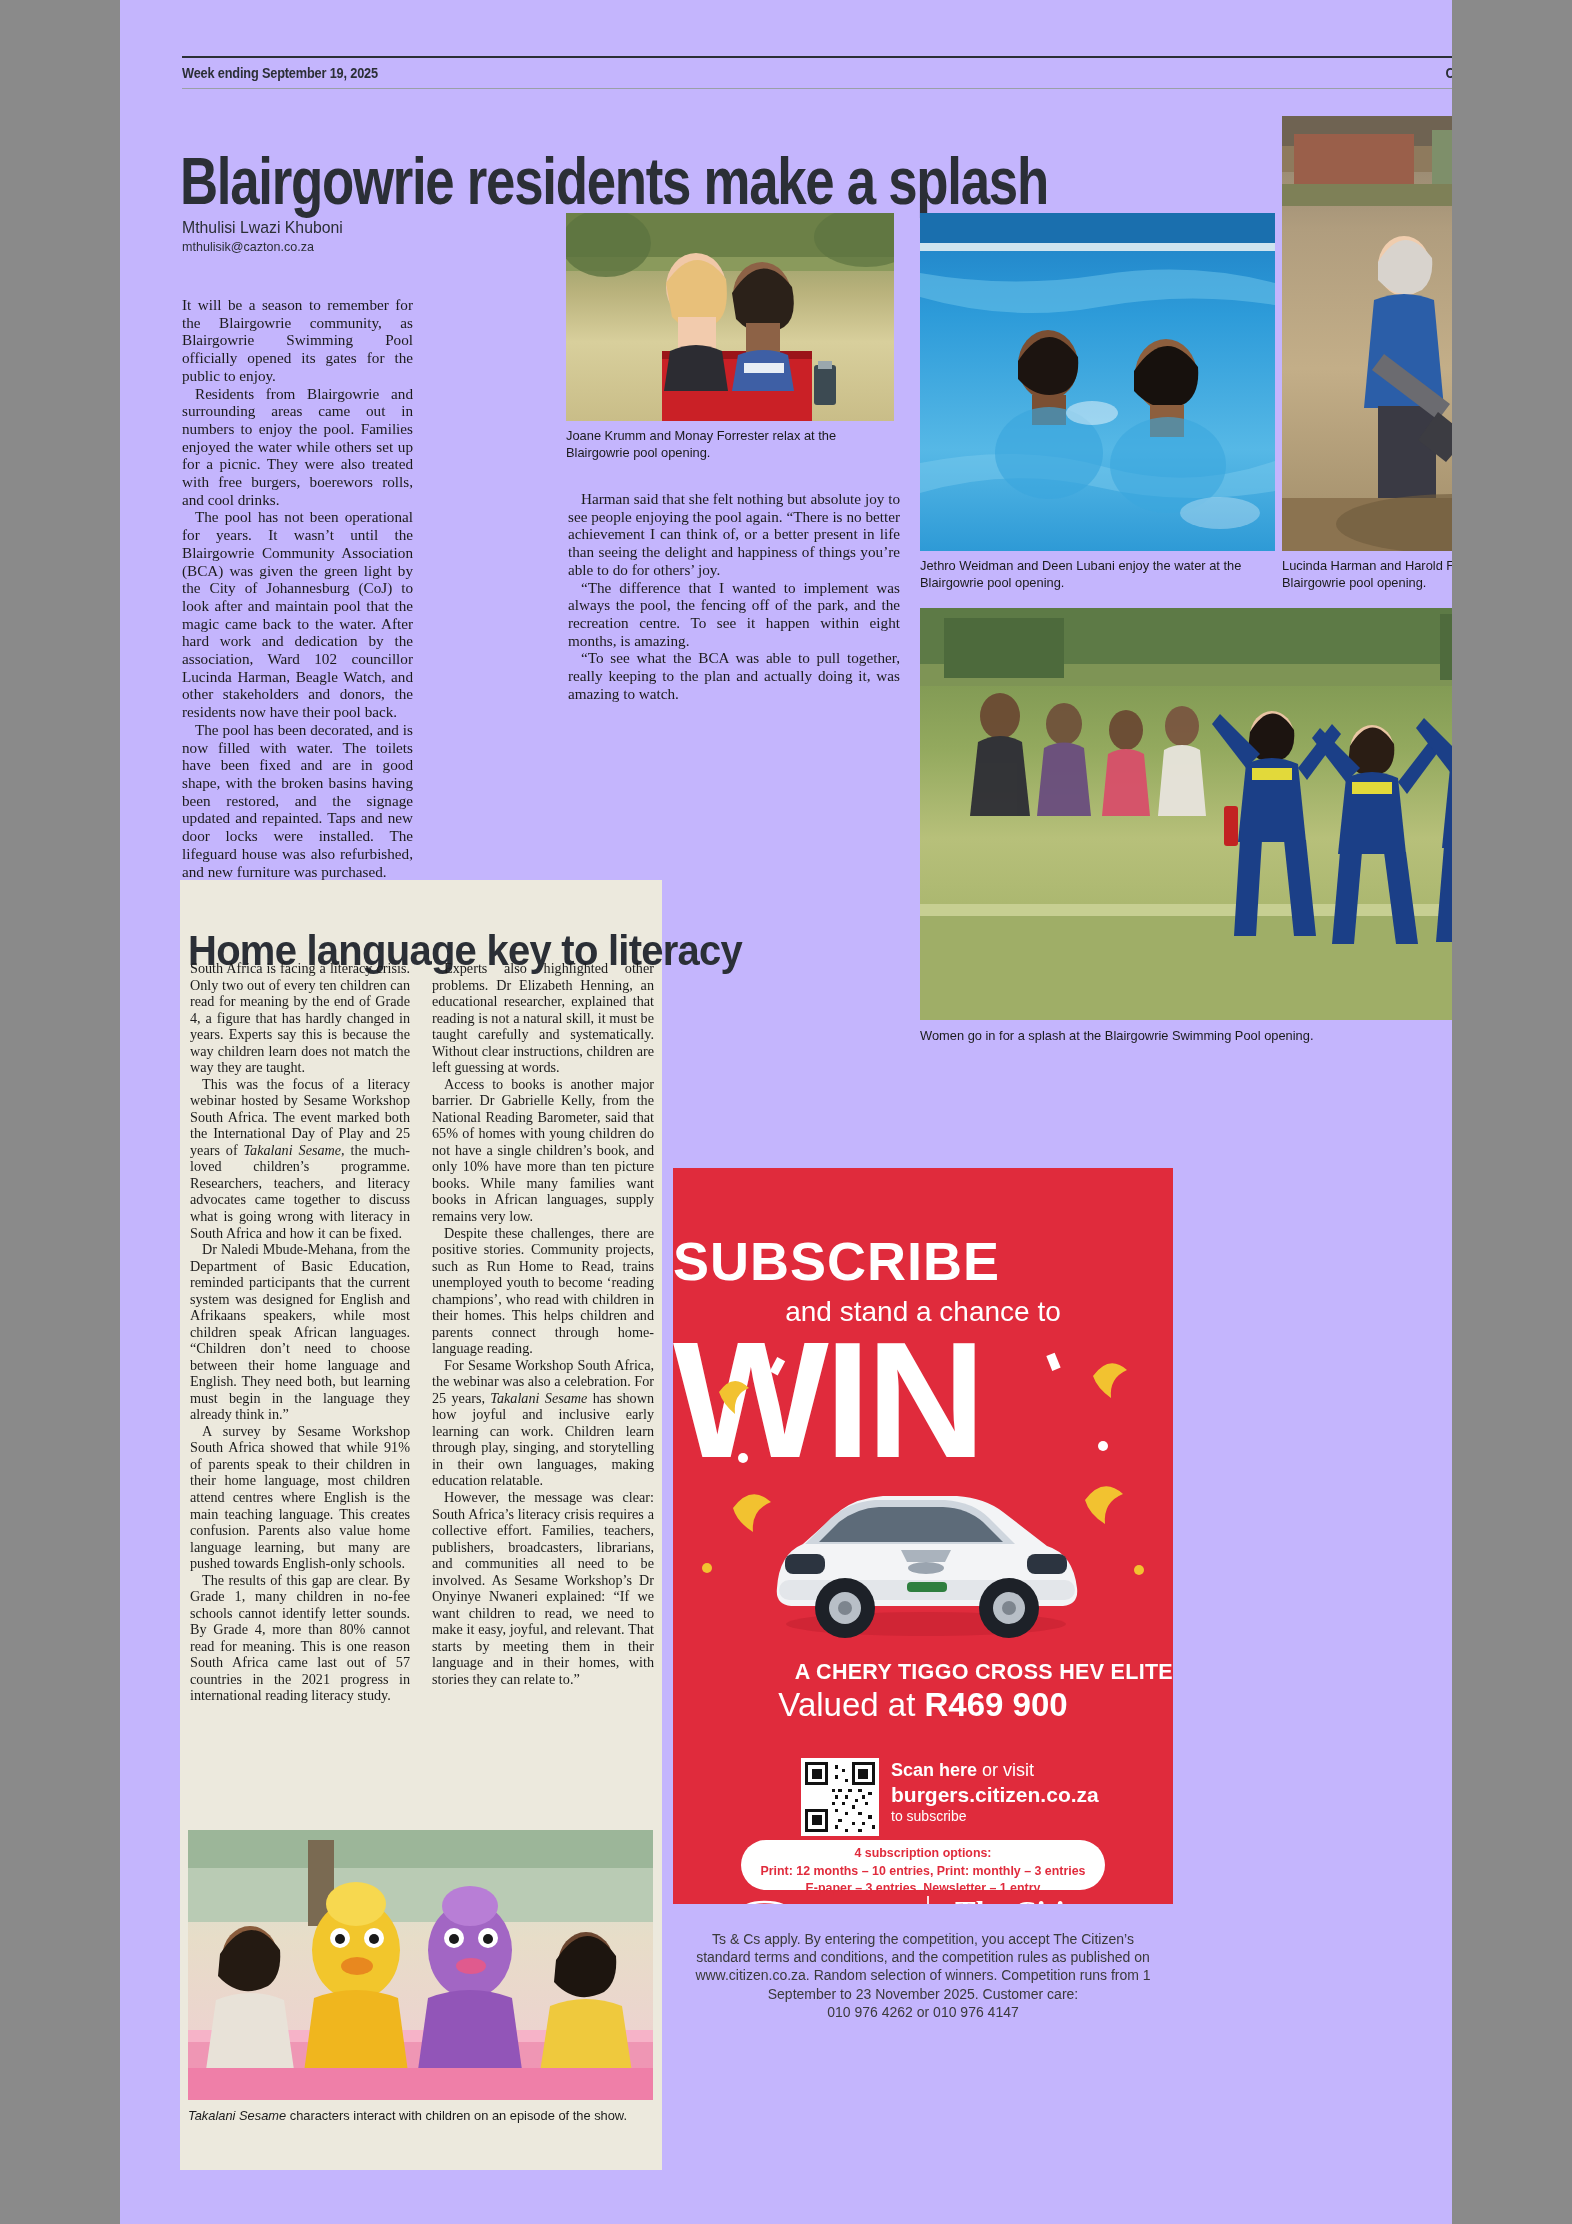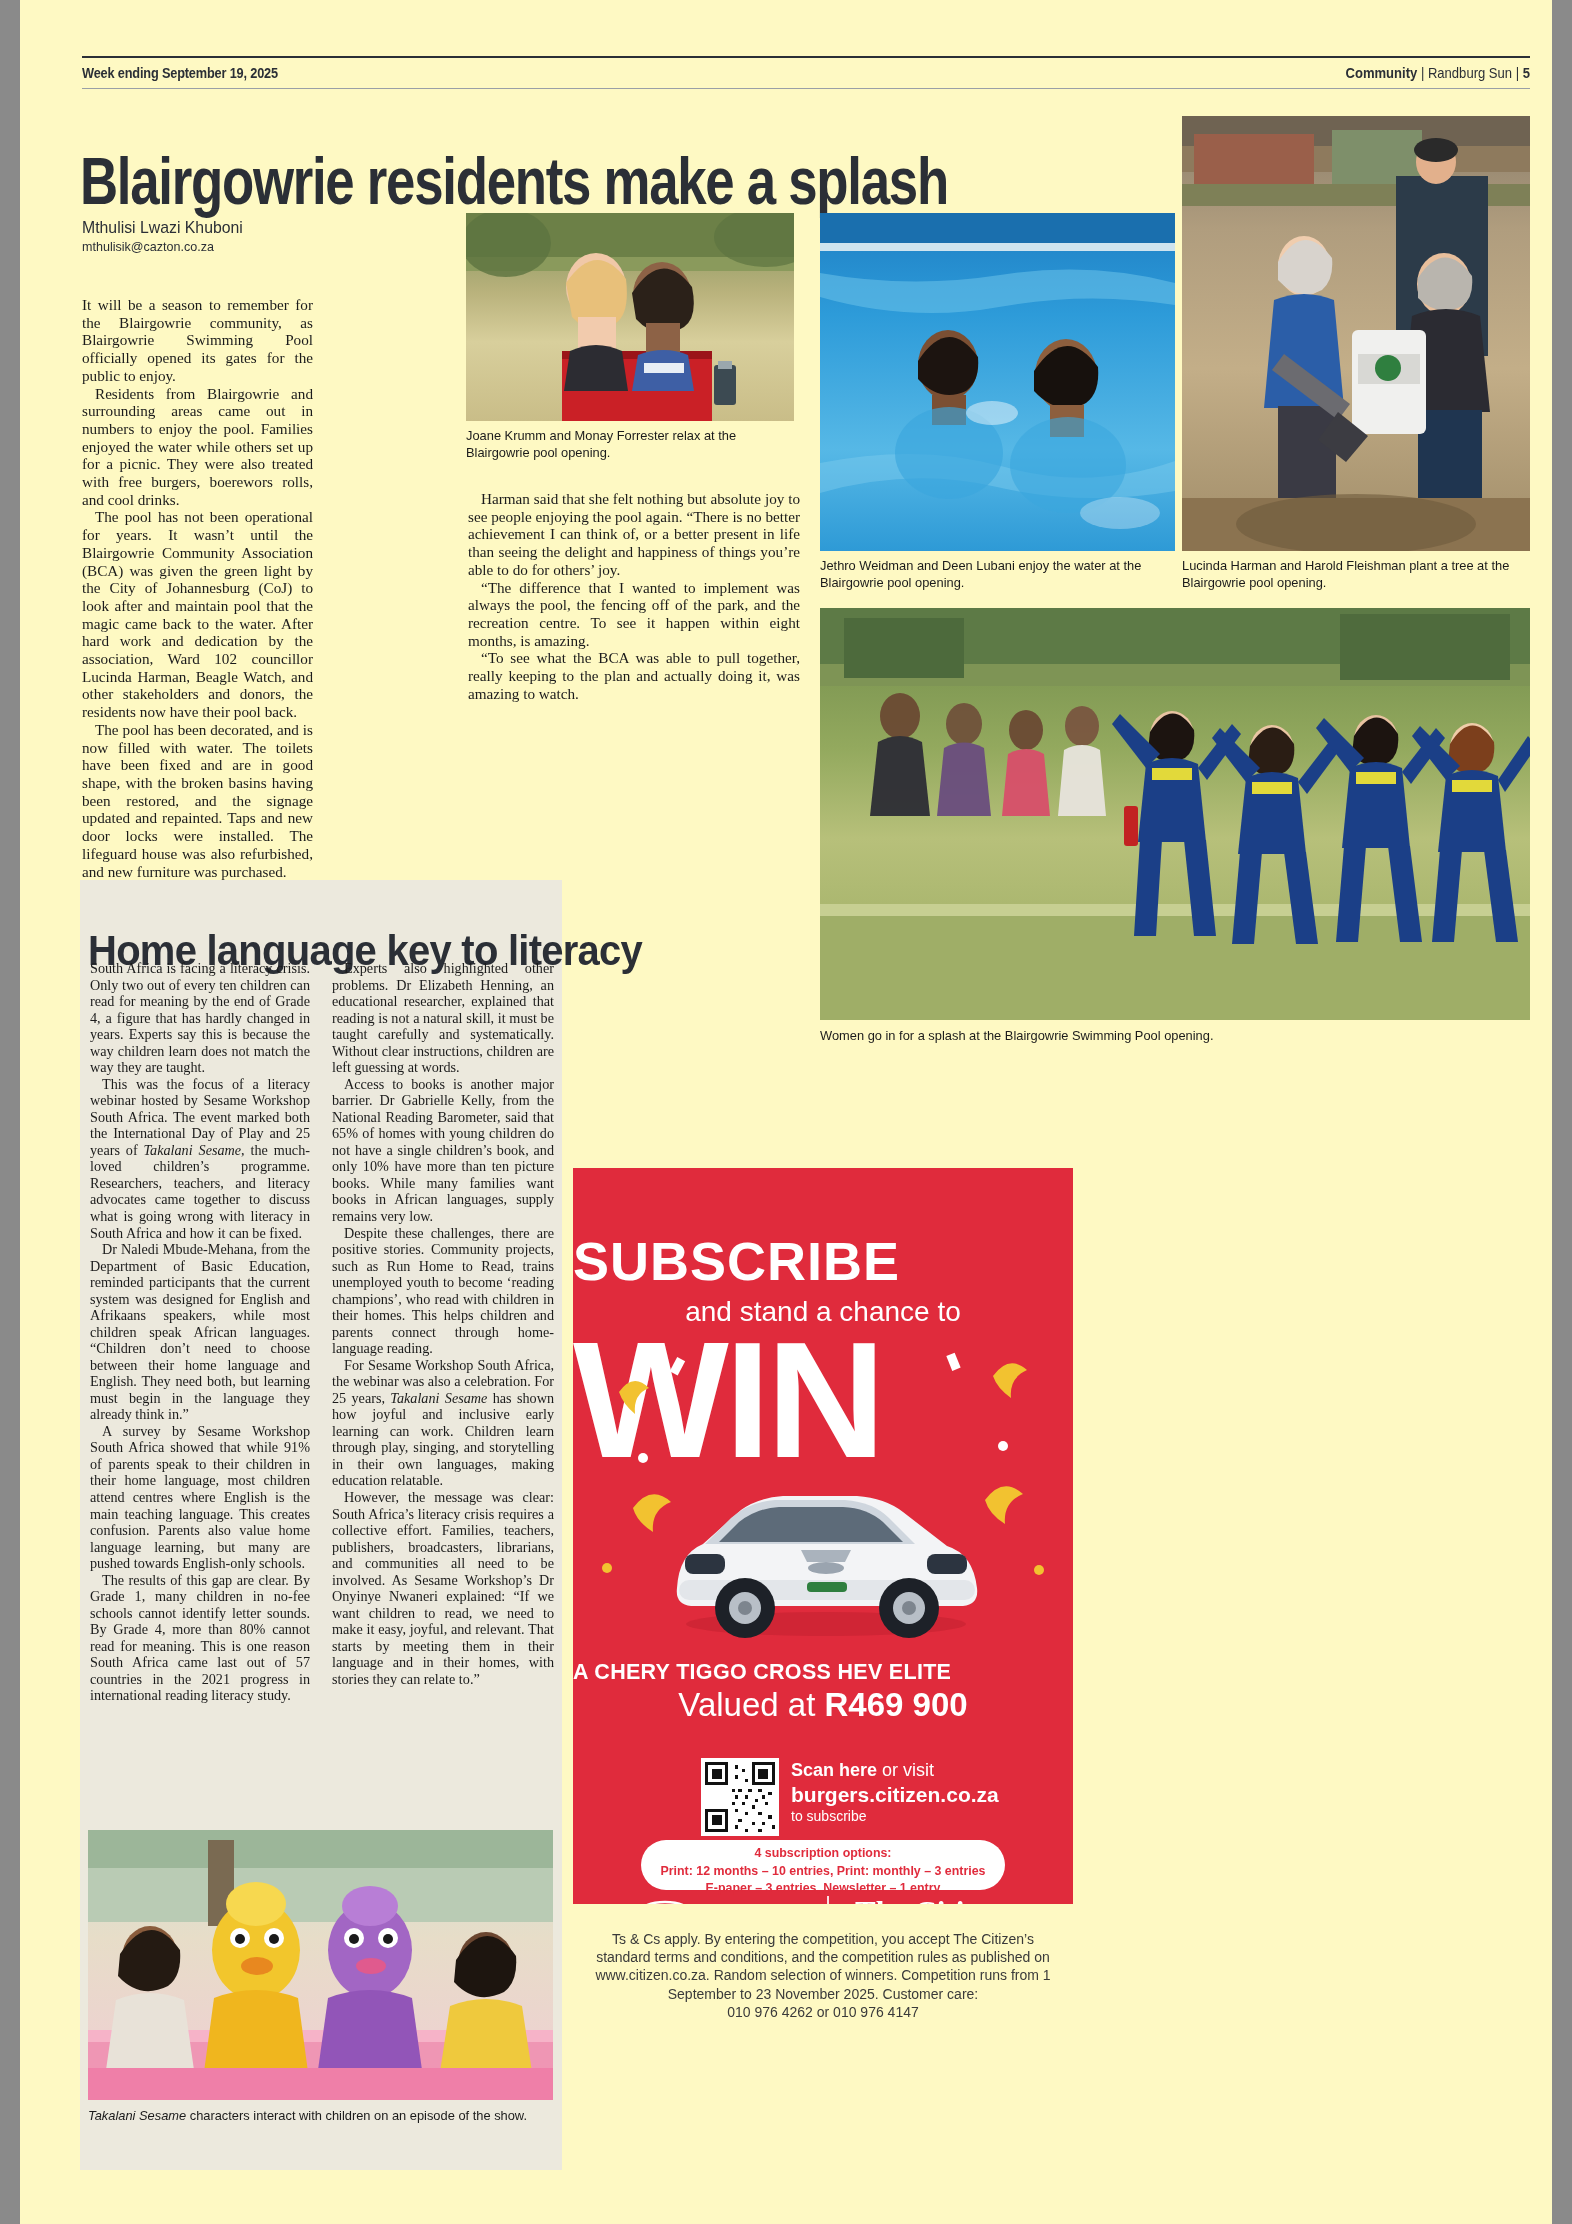--- a/index.html
+++ b/index.html
@@ -1,18 +1,18 @@
 <!DOCTYPE html>
 <html><head>
 <meta charset="utf-8">
 <style>
   html,body{margin:0;padding:0;background:#8a8a8a;}
   body{font-family:"Liberation Serif",serif;}
   .page{
-    width:1532px;height:2224px;background:#fef9c3;position:relative;
+    width:1332px;height:2224px;background:#c4b5fd;position:relative;
     margin:0 auto;overflow:hidden;box-sizing:border-box;padding-left:20px;
   }
   
   .masthead{position:absolute;left:62px;top:56px;width:1448px;}
   .mast-rules{border-top:2px solid #2b2f36;border-bottom:1px solid #9aa0a6;
     height:30px;display:flex;align-items:center;justify-content:space-between;}
   .mast-left{font-family:"Liberation Sans",sans-serif;font-weight:bold;
     font-size:14.5px;color:#2b2f36;letter-spacing:-0.2px;
     transform:scaleX(0.88);transform-origin:left center;}
   .mast-right{font-family:"Liberation Sans",sans-serif;font-size:14.5px;
@@ -56,21 +56,21 @@
     background:#e02b3c;overflow:hidden;}
   .ad-sub{position:absolute;left:0;top:62px;width:100%;text-align:left;
     font-family:"Liberation Sans",sans-serif;font-weight:bold;font-size:54px;
     color:#fff;letter-spacing:1px;}
   .ad-chance{position:absolute;left:0;top:128px;width:100%;text-align:center;
     font-family:"Liberation Sans",sans-serif;font-size:28px;color:#fff;}
   .ad-win{position:absolute;left:0;top:150px;width:100%;text-align:left;
     font-family:"Liberation Sans",sans-serif;font-weight:bold;font-size:165px;
     color:#fff;letter-spacing:-4px;line-height:1;}
   .ad-car{position:absolute;left:88px;top:290px;width:330px;height:185px;}
-  .ad-tag{position:absolute;left:0;top:492px;width:100%;text-align:left;
+  .ad-tag{position:absolute;left:0;top:492px;width:100%;text-align:right;
     font-family:"Liberation Sans",sans-serif;font-weight:bold;font-size:21.5px;
     color:#fff;letter-spacing:0.3px;}
   .ad-val{position:absolute;left:0;top:518px;width:100%;text-align:center;
     font-family:"Liberation Sans",sans-serif;font-size:33px;color:#fff;}
   .ad-val b{font-weight:bold;}
   .qr{position:absolute;left:128px;top:590px;width:78px;height:78px;
     background:#fff;padding:4px;box-sizing:border-box;}
   .scan{position:absolute;left:218px;top:592px;color:#fff;
     font-family:"Liberation Sans",sans-serif;}
   .scan .l1{font-size:18px;}.scan .l1 b{font-weight:bold;}

